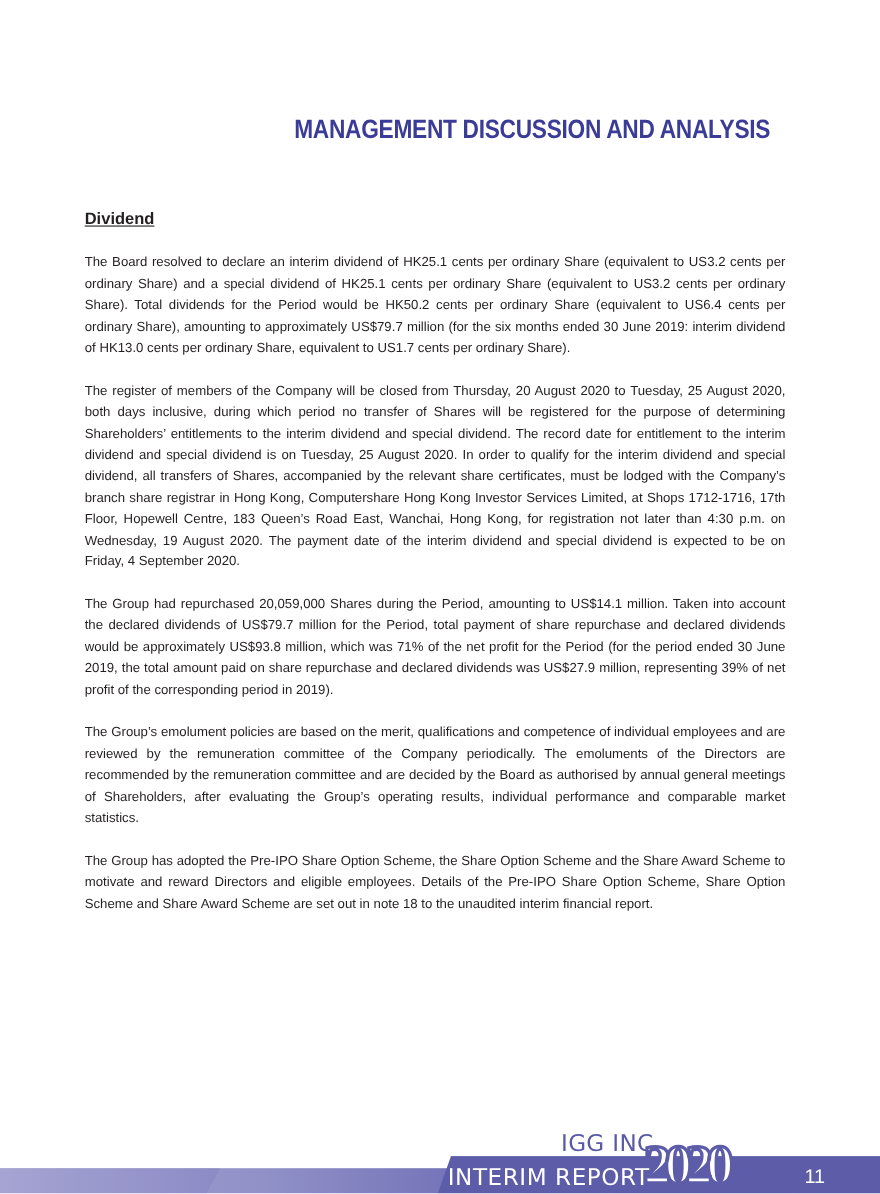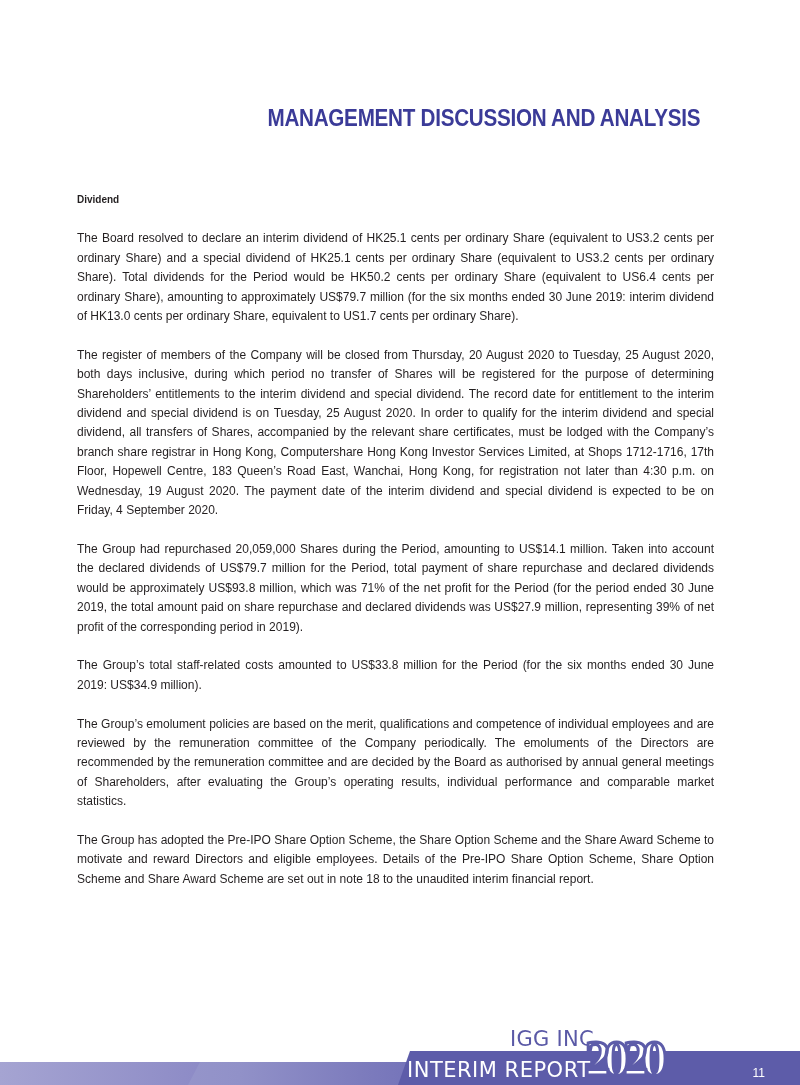--- a/index.html
+++ b/index.html
@@ -14,21 +14,21 @@
     font-family: "Liberation Sans", sans-serif;
     font-weight: bold; font-size: 24px; letter-spacing: -0.3px;
     color: #3b3b98; transform: scaleX(0.86); transform-origin: right center;
     white-space: nowrap;
   }
   .content {
     position: absolute; left: 77px; top: 190px; width: 637px;
     font-size: 12px; line-height: 19.4px;
   }
   .content h2 {
-    font-size: 10px; font-weight: bold; margin: 0 0 20px 0; line-height: 19.4px;
+    font-size: 15px; font-weight: bold; margin: 0 0 20px 0; line-height: 19.4px; text-decoration: underline;
   }
   .content p {
     margin: 0 0 19.4px 0; text-align: justify;
   }
   .footer {
     position: absolute; left: 0; bottom: 0; width: 800px; height: 23px;
     background: linear-gradient(90deg, #a2a1d0 0%, #9191c8 30%, #7d7cbd 45%, #6a69b5 60%, #5b5aa8 100%);
   }
   .footer-left {
     position: absolute; left: 0; bottom: 0; width: 200px; height: 23px;
@@ -52,40 +52,39 @@
   }
   .brand-year {
     position: absolute; left: 585px; bottom: 2px;
     font-size: 50px; line-height: 50px; font-weight: bold;
     color: #ffffff; letter-spacing: -6px;
     -webkit-text-stroke: 3px #5d5ca9;
     text-shadow: 0 0 0 #c8c7e8;
     font-family: Liberation Serif, serif;
   }
   .page-number {
-    position: absolute; right: 35px; bottom: 5px;
-    font-size: 12px; color: #ffffff;
+    position: absolute; right: 50px; bottom: 5px;
+    font-size: 18px; color: #ffffff;
   }
 </style>
 </head>
 <body>
 
 <div class="title">MANAGEMENT DISCUSSION AND ANALYSIS</div>
 
 <div class="content">
   <section>
     <h2>Dividend</h2>
     <p>The Board resolved to declare an interim dividend of HK25.1 cents per ordinary Share (equivalent to US3.2 cents per ordinary Share) and a special dividend of HK25.1 cents per ordinary Share (equivalent to US3.2 cents per ordinary Share). Total dividends for the Period would be HK50.2 cents per ordinary Share (equivalent to US6.4 cents per ordinary Share), amounting to approximately US$79.7 million (for the six months ended 30 June 2019: interim dividend of HK13.0 cents per ordinary Share, equivalent to US1.7 cents per ordinary Share).</p>
     <p>The register of members of the Company will be closed from Thursday, 20 August 2020 to Tuesday, 25 August 2020, both days inclusive, during which period no transfer of Shares will be registered for the purpose of determining Shareholders’ entitlements to the interim dividend and special dividend. The record date for entitlement to the interim dividend and special dividend is on Tuesday, 25 August 2020. In order to qualify for the interim dividend and special dividend, all transfers of Shares, accompanied by the relevant share certificates, must be lodged with the Company’s branch share registrar in Hong Kong, Computershare Hong Kong Investor Services Limited, at Shops 1712-1716, 17th Floor, Hopewell Centre, 183 Queen’s Road East, Wanchai, Hong Kong, for registration not later than 4:30 p.m. on Wednesday, 19 August 2020. The payment date of the interim dividend and special dividend is expected to be on Friday, 4 September 2020.</p>
   </section>
   <section>
     <p>The Group had repurchased 20,059,000 Shares during the Period, amounting to US$14.1 million. Taken into account the declared dividends of US$79.7 million for the Period, total payment of share repurchase and declared dividends would be approximately US$93.8 million, which was 71% of the net profit for the Period (for the period ended 30 June 2019, the total amount paid on share repurchase and declared dividends was US$27.9 million, representing 39% of net profit of the corresponding period in 2019).</p>
   </section>
   <section>
-    <p>The Group’s total staff-related costs amounted to US$33.8 million for the Period (for the six months ended 30 June 2019: US$34.9 million).</p>
     <p>The Group’s emolument policies are based on the merit, qualifications and competence of individual employees and are reviewed by the remuneration committee of the Company periodically. The emoluments of the Directors are recommended by the remuneration committee and are decided by the Board as authorised by annual general meetings of Shareholders, after evaluating the Group’s operating results, individual performance and comparable market statistics.</p>
     <p>The Group has adopted the Pre-IPO Share Option Scheme, the Share Option Scheme and the Share Award Scheme to motivate and reward Directors and eligible employees. Details of the Pre-IPO Share Option Scheme, Share Option Scheme and Share Award Scheme are set out in note 18 to the unaudited interim financial report.</p>
   </section>
 </div>
 
 <div class="footer"></div>
 <div class="footer-left"></div>
 <div class="footer-tab"></div>
 <div class="brand-company">IGG INC</div>
 <div class="brand-report">INTERIM REPORT</div>

